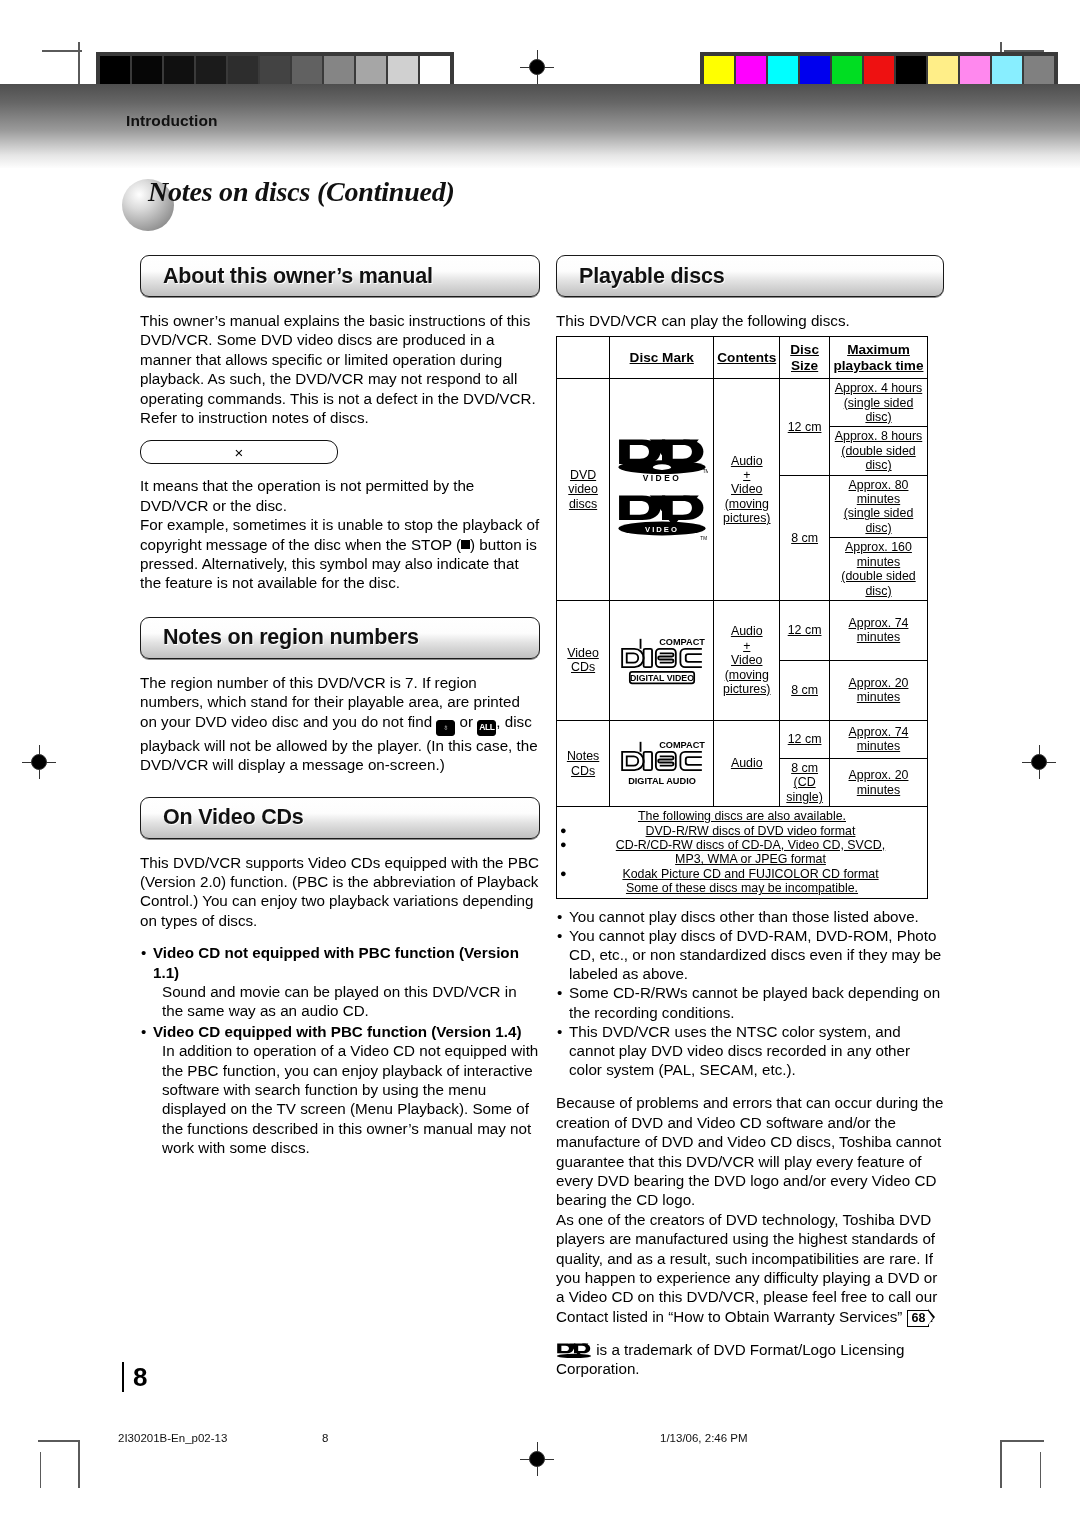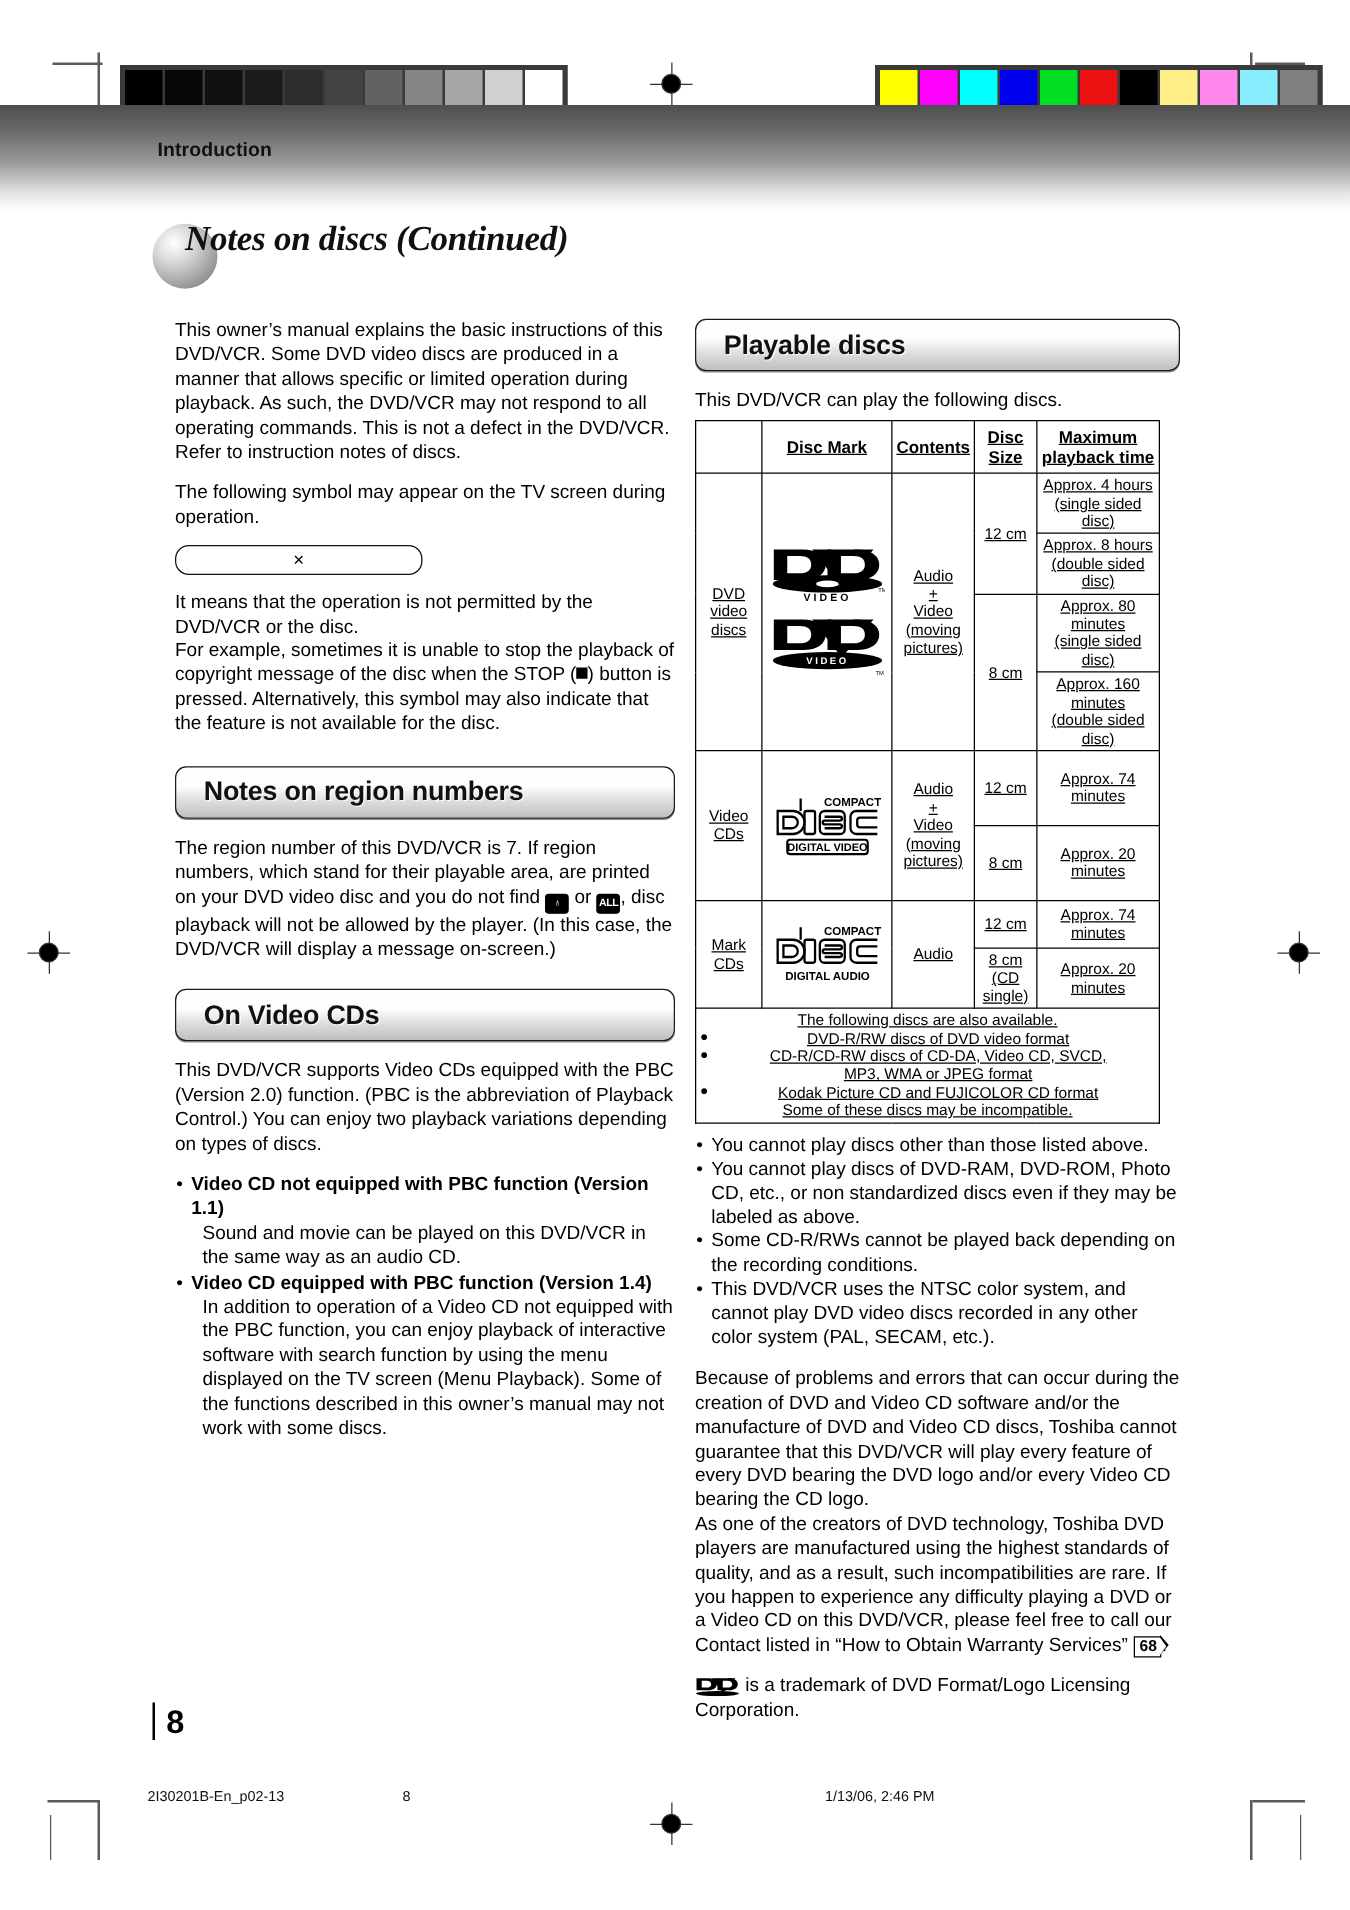--- a/index.html
+++ b/index.html
@@ -222,23 +222,25 @@
   <div class="sect">Introduction</div>
 </div>
 
 <div class="title-wrap">
   <div class="title-ball"></div>
   <div class="title-txt">Notes on discs (Continued)</div>
 </div>
 
 <div class="col-left">
 
+  <div class="bar">
+    <span>About this owner’s manual</span>
+  </div>
 
   <p class="body">This owner’s manual explains the basic instructions of this DVD/VCR. Some DVD video discs are produced in a manner that allows specific or limited operation during playback. As such, the DVD/VCR may not respond to all operating commands. This is not a defect in the DVD/VCR. Refer to instruction notes of discs.</p>
-  <p class="body">The following symbol may appear on the TV screen during operation.</p>
 
   <div class="symbolbox">
     <span>×</span>
   </div>
 
   <p class="body tight">It means that the operation is not permitted by the DVD/VCR or the disc.</p>
   <p class="body" style="margin-top:0;">
     <span>For example, sometimes it is unable to stop the playback of copyright message of the disc when the STOP (</span><span class="sqstop"></span><span>) button is pressed. Alternatively, this symbol may also indicate that the feature is not available for the disc.</span>
   </p>
 
@@ -373,21 +375,21 @@
 pictures)</td>
         <td style="height:60px;">12 cm</td>
         <td>Approx. 74 minutes</td>
       </tr>
       <tr>
         <td style="height:60px;">8 cm</td>
         <td>Approx. 20 minutes</td>
       </tr>
 
       <tr>
-        <td class="rowname" rowspan="2">Mark CDs</td>
+        <td class="rowname" rowspan="2">Notes CDs</td>
         <td rowspan="2">
           <svg class="cdlogo" viewBox="0 0 120 66" xmlns="http://www.w3.org/2000/svg">
             <text x="116" y="13" font-family="Liberation Sans, sans-serif" font-size="12" font-weight="bold" text-anchor="end" fill="#000">COMPACT</text>
             <path d="M32 5 L32 18" stroke="#000" stroke-width="2.4" fill="none"></path>
             <g fill="none" stroke="#000" stroke-width="2.4">
               <path d="M8 18 h16 a12 12 0 0 1 0 24 h-16 z"></path>
               <path d="M14 24 h9 a6 6 0 0 1 0 12 h-9 z"></path>
               <rect x="36" y="18" width="11" height="24" rx="2"></rect>
               <rect x="52" y="18" width="26" height="24" rx="5"></rect>
               <path d="M57 24 h16 a2 2 0 0 1 0 4 h-16 a2 2 0 0 0 0 4 h16 a2 2 0 0 1 0 4 h-16"></path>

